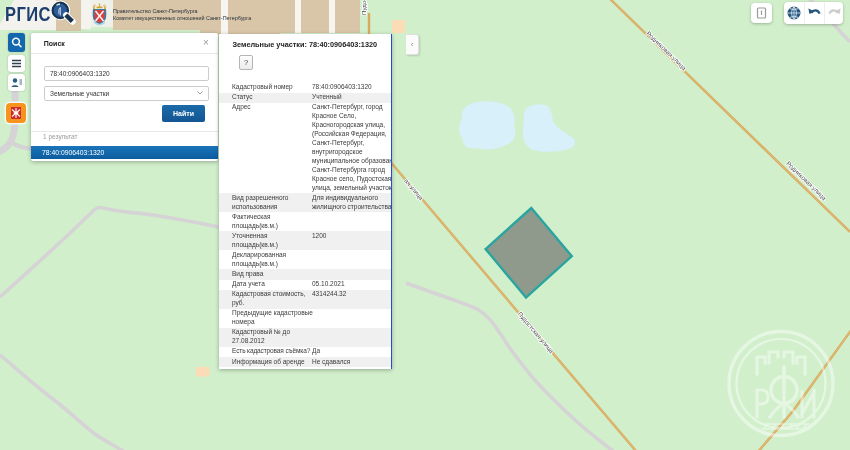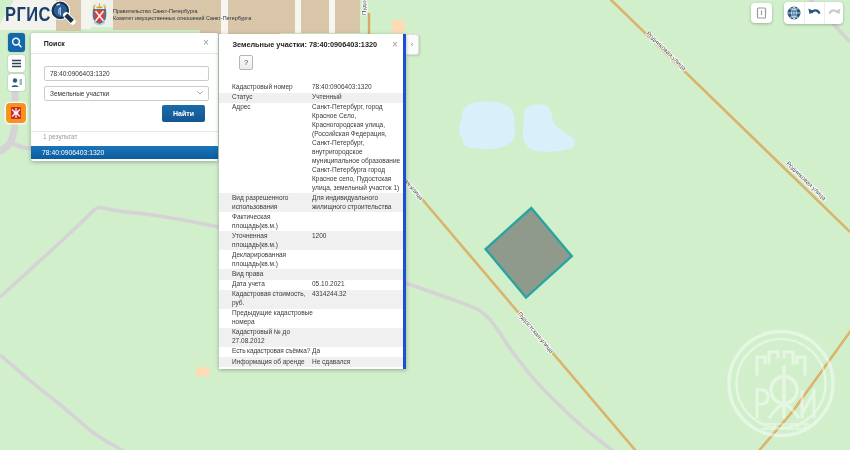--- a/index.html
+++ b/index.html
@@ -157,21 +157,21 @@
 
   <div class="abs" style="left:0;top:97.5px;width:187px;height:1px;background:#e8e8e8;"></div>
 
   <div class="abs" style="left:12px;top:100px;font-size:6.5px;color:#9a9a9a;">1 результат</div>
 
   <div class="abs" style="left:0;top:113px;width:187px;height:13px;background:linear-gradient(#1a74ba,#0c5c9e);color:#fff;font-size:6.8px;line-height:13px;padding-left:11px;box-sizing:border-box;">78:40:0906403:1320</div>
 </div>
 
 <div class="abs" style="left:406px;top:34px;width:13px;height:21px;background:#fbfbfb;border:1px solid #e0e0e0;border-left:none;border-radius:0 3px 3px 0;box-sizing:border-box;box-shadow:1px 1px 2px rgba(0,0,0,0.15);font-size:8px;color:#888;text-align:center;line-height:19px;">‹</div>
 
-<div class="abs" style="left:219px;top:34px;width:187px;height:335px;background:#fff;box-shadow:0 1px 4px rgba(0,0,0,0.3);overflow:hidden;border-right:3px solid #1d4ed8;box-sizing:border-box;">
+<div class="abs" style="left:219px;top:34px;width:173px;height:335px;background:#fff;box-shadow:0 1px 4px rgba(0,0,0,0.3);overflow:hidden;border-right:1px solid #1d4ed8;box-sizing:border-box;">
 
   <div class="abs" style="left:13.5px;top:6.3px;font-size:7.3px;font-weight:bold;color:#222;">Земельные участки: 78:40:0906403:1320</div>
 
   <div class="abs" style="left:173px;top:4.5px;font-size:10px;color:#999;">×</div>
 
   <div class="abs" style="left:20px;top:20.5px;width:12px;height:13px;border:1px solid #b5b5b5;border-radius:2px;background:linear-gradient(#fdfdfd,#ececec);font-size:7.5px;color:#444;text-align:center;line-height:13px;">?</div>
 
   <div class="abs" style="left:0;top:48.6px;width:187px;font-size:6.5px;line-height:8.9px;color:#3a3a3a;">
     <div class="r">
         <div class="l">Кадастровый номер</div>

